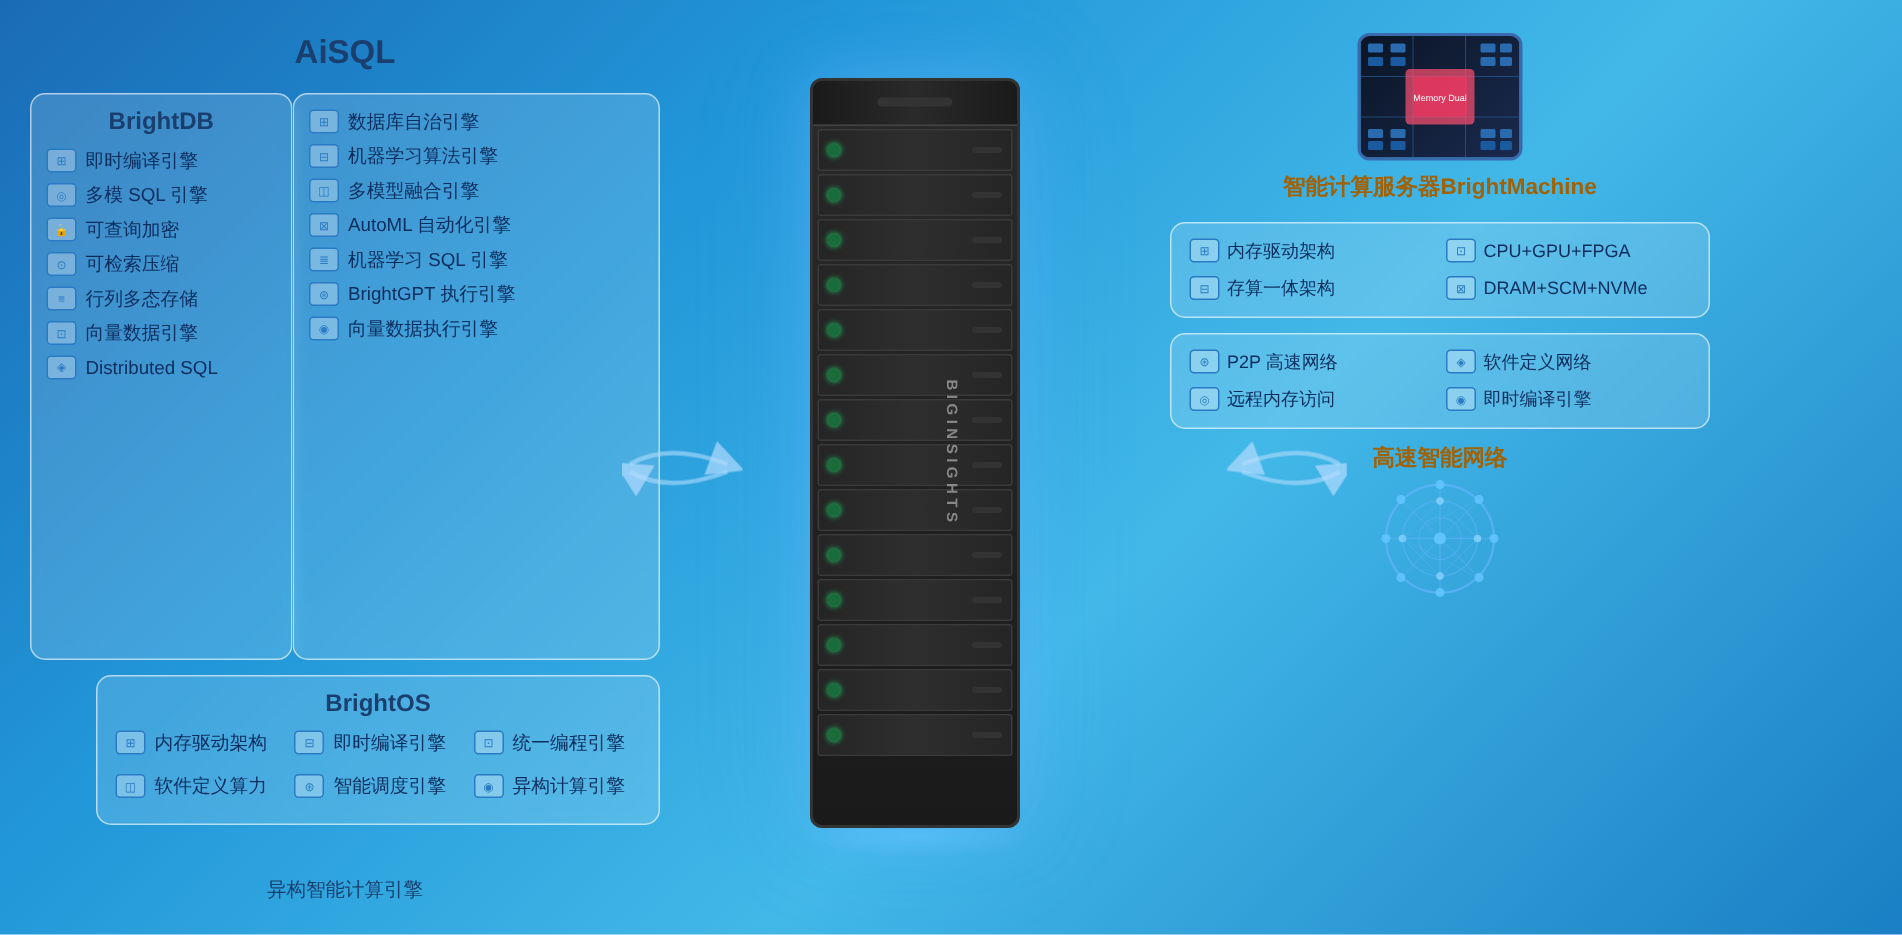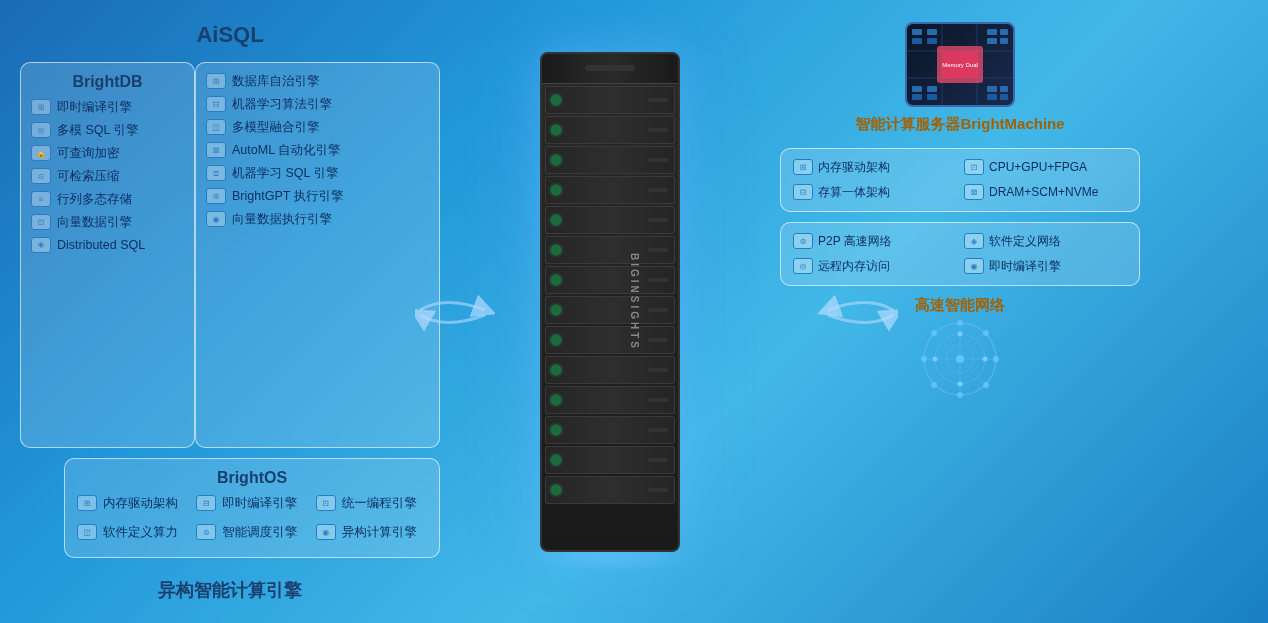--- a/index.html
+++ b/index.html
@@ -106,23 +106,23 @@
 
     .bottom-grid {
       display: grid;
       grid-template-columns: repeat(3, 1fr);
       gap: 6px 8px;
     }
 
     .bottom-label {
       text-align: center;
       color: #1a3f6e;
-      font-size: 18px;
-      font-weight: bold;
-      margin-top: 10px;
+      font-size: 13px;
+      font-weight: normal;
+      margin-top: 24px;
     }
 
     
     .center-server {
       width: 260px;
       height: 580px;
       position: relative;
       display: flex;
       flex-direction: column;
       align-items: center;

